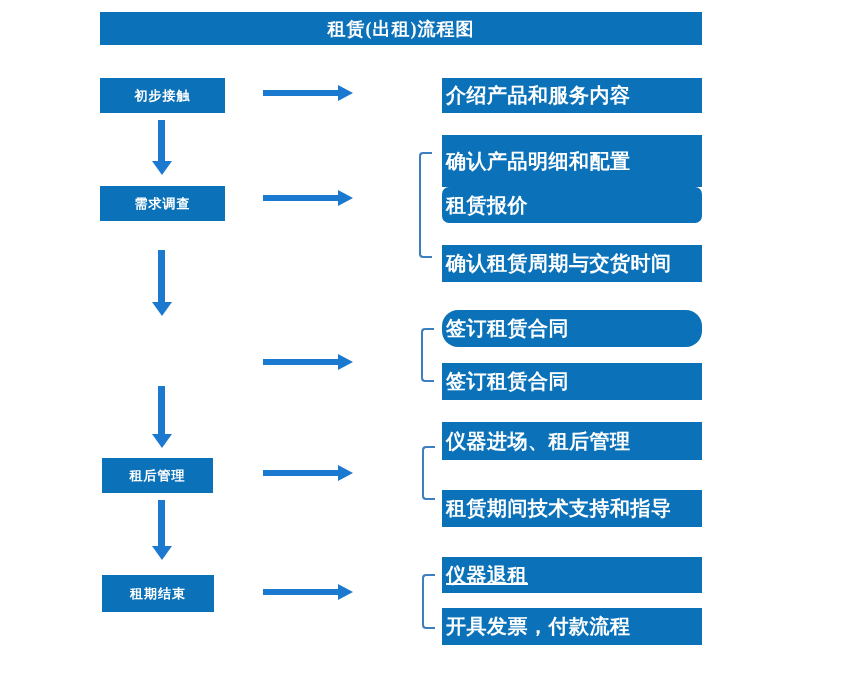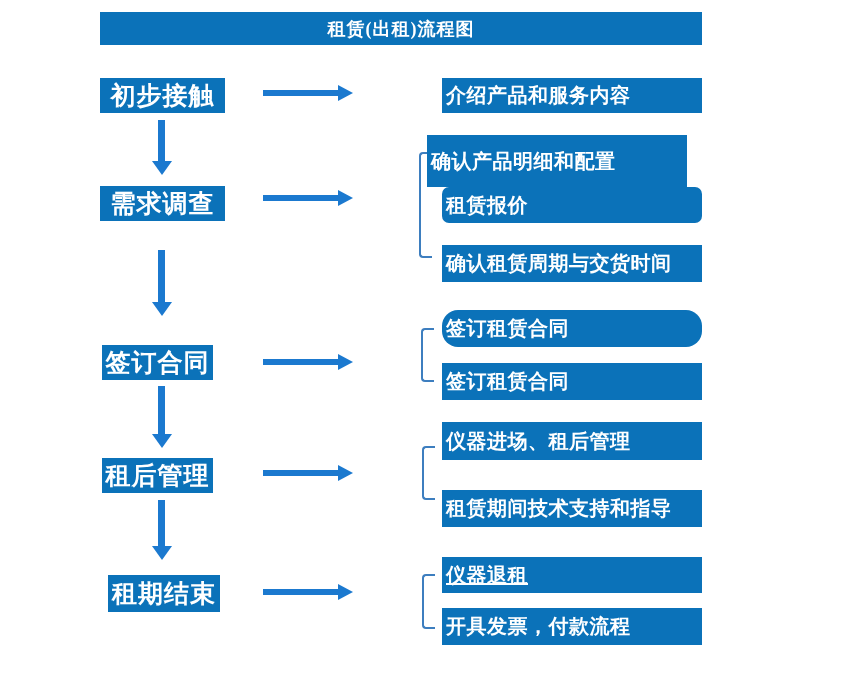--- a/index.html
+++ b/index.html
@@ -32,37 +32,37 @@
     white-space: nowrap;
   }
   .title-bar {
     left: 100px; top: 12px; width: 602px; height: 33px;
     justify-content: center;
     font-size: 18px;
     letter-spacing: 1px;
   }
   .step-box {
     justify-content: center;
-    font-size: 25px;
+    font-size: 13px;
     letter-spacing: 1px;
   }
   .detail-box {
     padding-left: 4px;
     font-size: 20px;
     letter-spacing: 0.5px;
   }
   
   .lb1 { left: 100px; top: 78px;  width: 125px; height: 35px; }
   .lb2 { left: 100px; top: 186px; width: 125px; height: 35px; }
   .lb3 { left: 102px; top: 345px; width: 111px; height: 35px; }
   .lb4 { left: 102px; top: 458px; width: 111px; height: 35px; }
-  .lb5 { left: 108px; top: 575px; width: 112px; height: 37px; }
+  .lb5 { left: 102px; top: 575px; width: 112px; height: 37px; }
   
   .rb1  { left: 442px; top: 78px;  width: 260px; height: 35px; }
-  .rb2  { left: 427px; top: 135px; width: 260px; height: 52px; }
+  .rb2  { left: 442px; top: 135px; width: 260px; height: 52px; }
   .rb3  { left: 442px; top: 187px; width: 260px; height: 36px; border-radius: 7px; }
   .rb4  { left: 442px; top: 245px; width: 260px; height: 37px; }
   .rb5  { left: 442px; top: 310px; width: 260px; height: 37px; border-radius: 16px; }
   .rb6  { left: 442px; top: 363px; width: 260px; height: 37px; }
   .rb7  { left: 442px; top: 422px; width: 260px; height: 38px; }
   .rb8  { left: 442px; top: 490px; width: 260px; height: 37px; }
   .rb9  { left: 442px; top: 557px; width: 260px; height: 36px; text-decoration: underline; }
   .rb10 { left: 442px; top: 608px; width: 260px; height: 37px; }
   
   .down-arrow {
@@ -118,21 +118,20 @@
 </style>
 </head>
 <body style="background: rgb(255, 255, 255);">
 
 <div class="canvas">
 
   <div class="bluebox title-bar">租赁(出租)流程图</div>
 
   <div class="bluebox step-box lb1">初步接触</div>
   <div class="bluebox step-box lb2">需求调查</div>
-  <div class="bluebox step-box lb3">签订合同</div>
   <div class="bluebox step-box lb4">租后管理</div>
   <div class="bluebox step-box lb5">租期结束</div>
 
   <div class="down-arrow da1">
     <div class="da-shaft"></div>
     <div class="da-head"></div>
   </div>
   <div class="down-arrow da2">
     <div class="da-shaft"></div>
     <div class="da-head"></div>

